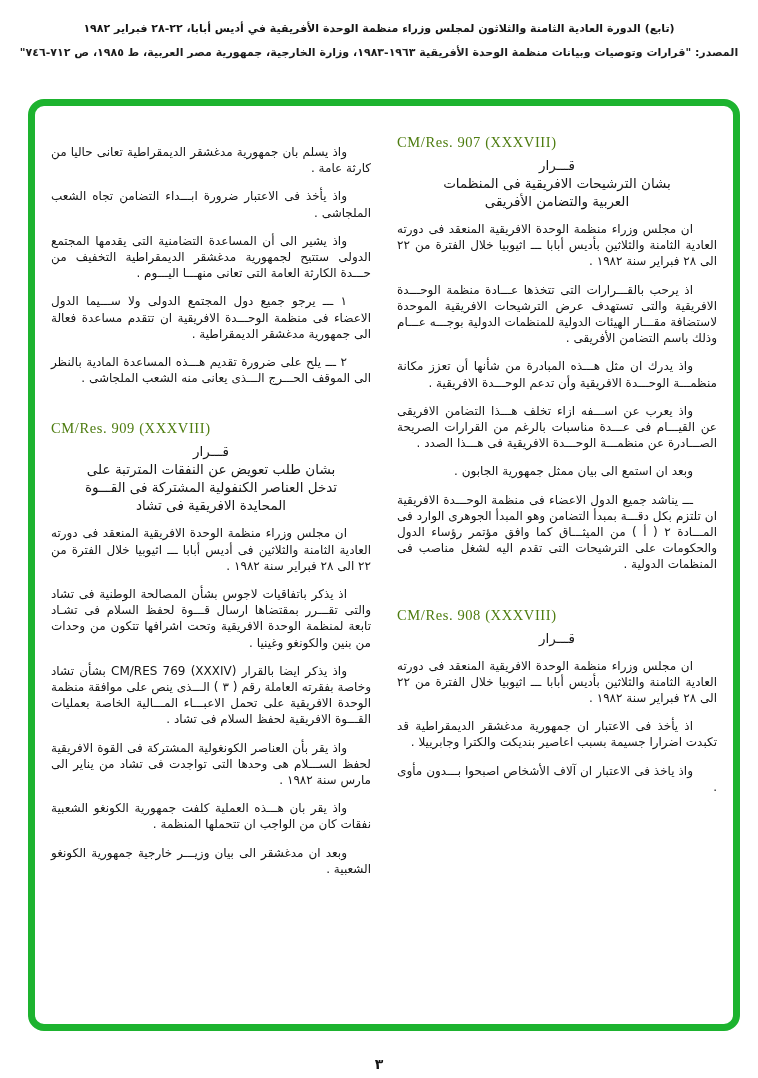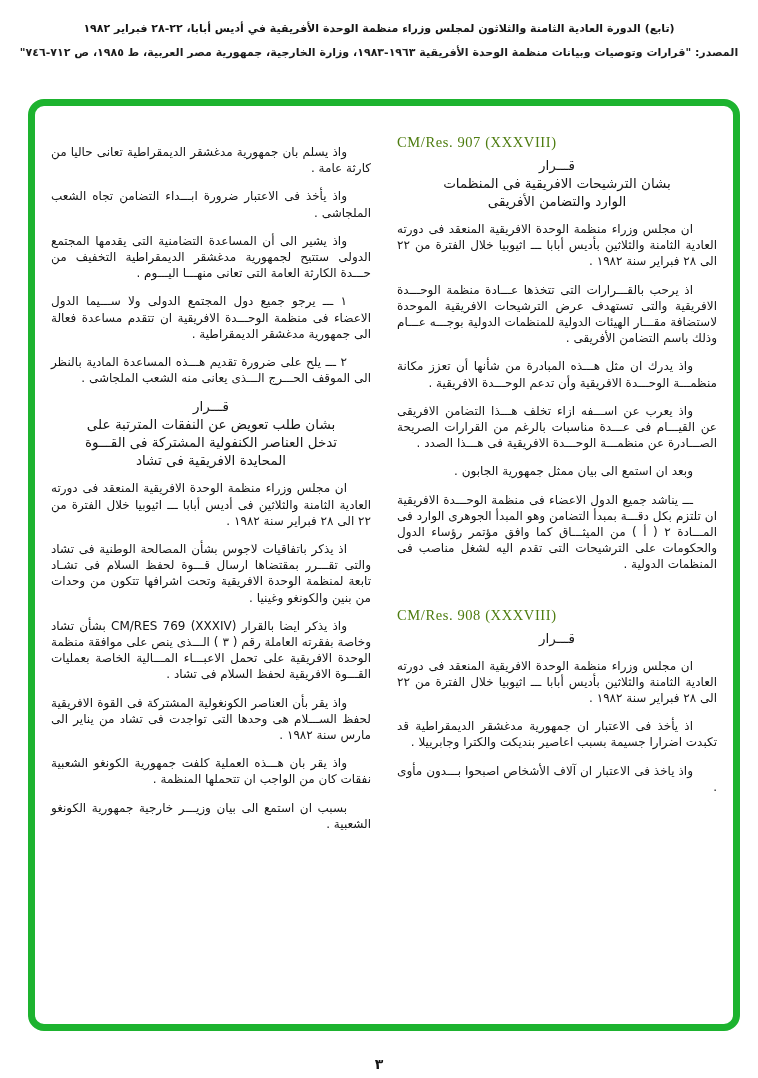--- a/index.html
+++ b/index.html
@@ -87,45 +87,46 @@
 <header class="page-header">
   <div class="header-line1">(تابع) الدورة العادية الثامنة والثلاثون لمجلس وزراء منظمة الوحدة الأفريقية في أديس أبابا، ٢٢-٢٨ فبراير ١٩٨٢</div>
   <div class="header-line2">المصدر: "قرارات وتوصيات وبيانات منظمة الوحدة الأفريقية ١٩٦٣-١٩٨٣، وزارة الخارجية، جمهورية مصر العربية، ط ١٩٨٥، ص ٧١٢-٧٤٦"</div>
 </header>
 
 <div class="content-frame" style="border-color: rgb(29, 179, 47);">
   <div class="column" id="col-right">
       <div class="block-code">CM/Res. 907 (XXXVIII)</div>
       <div class="block-heading">قـــرار</div>
       <div class="block-heading">بشان الترشيحات الافريقية فى المنظمات</div>
-      <div class="block-heading">الوارد والتضامن الأفريقى</div>
+      <div class="block-heading">العربية والتضامن الأفريقى</div>
       <div class="block-para">ان مجلس وزراء منظمة الوحدة الافريقية المنعقد فى دورته العادية الثامنة والثلاثين بأديس أبابا ـــ اثيوبيا خلال الفترة من ٢٢ الى ٢٨ فبراير سنة ١٩٨٢ .</div>
       <div class="block-para">اذ يرحب بالقـــرارات التى تتخذها عـــادة منظمة الوحـــدة الافريقية والتى تستهدف عرض الترشيحات الافريقية الموحدة لاستضافة مقـــار الهيئات الدولية للمنظمات الدولية بوجـــه عـــام وذلك باسم التضامن الأفريقى .</div>
       <div class="block-para">واذ يدرك ان مثل هـــذه المبادرة من شأنها أن تعزز مكانة منظمـــة الوحـــدة الافريقية وأن تدعم الوحـــدة الافريقية .</div>
       <div class="block-para">واذ يعرب عن اســـفه ازاء تخلف هـــذا التضامن الافريقى عن القيـــام فى عـــدة مناسبات بالرغم من القرارات الصريحة الصـــادرة عن منظمـــة الوحـــدة الافريقية فى هـــذا الصدد .</div>
       <div class="block-para">وبعد ان استمع الى بيان ممثل جمهورية الجابون .</div>
       <div class="block-para">ـــ يناشد جميع الدول الاعضاء فى منظمة الوحـــدة الافريقية ان تلتزم بكل دقـــة بمبدأ التضامن وهو المبدأ الجوهرى الوارد فى المـــادة ٢ ( أ ) من الميثـــاق كما وافق مؤتمر رؤساء الدول والحكومات على الترشيحات التى تقدم اليه لشغل مناصب فى المنظمات الدولية .</div>
       <div class="block-code">CM/Res. 908 (XXXVIII)</div>
       <div class="block-heading">قـــرار</div>
       <div class="block-para">ان مجلس وزراء منظمة الوحدة الافريقية المنعقد فى دورته العادية الثامنة والثلاثين بأديس أبابا ـــ اثيوبيا خلال الفترة من ٢٢ الى ٢٨ فبراير سنة ١٩٨٢ .</div>
       <div class="block-para">اذ يأخذ فى الاعتبار ان جمهورية مدغشقر الديمقراطية قد تكبدت اضرارا جسيمة بسبب اعاصير بنديكت والكترا وجابرييلا .</div>
       <div class="block-para">واذ ياخذ فى الاعتبار ان آلاف الأشخاص اصبحوا بـــدون مأوى .</div>
     </div>
   <div class="column" id="col-left">
       <div class="block-para">واذ يسلم بان جمهورية مدغشقر الديمقراطية تعانى حاليا من كارثة عامة .</div>
       <div class="block-para">واذ يأخذ فى الاعتبار ضرورة ابـــداء التضامن تجاه الشعب الملجاشى .</div>
       <div class="block-para">واذ يشير الى أن المساعدة التضامنية التى يقدمها المجتمع الدولى ستتيح لجمهورية مدغشقر الديمقراطية التخفيف من حـــدة الكارثة العامة التى تعانى منهـــا اليـــوم .</div>
       <div class="block-para">١ ـــ يرجو جميع دول المجتمع الدولى ولا ســـيما الدول الاعضاء فى منظمة الوحـــدة الافريقية ان تتقدم مساعدة فعالة الى جمهورية مدغشقر الديمقراطية .</div>
       <div class="block-para">٢ ـــ يلح على ضرورة تقديم هـــذه المساعدة المادية بالنظر الى الموقف الحـــرج الـــذى يعانى منه الشعب الملجاشى .</div>
+      <div class="block-code">CM/Res. 909 (XXXVIII)</div>
       <div class="block-heading">قـــرار</div>
       <div class="block-heading">بشان طلب تعويض عن النفقات المترتبة على</div>
       <div class="block-heading">تدخل العناصر الكنفولية المشتركة فى القـــوة</div>
       <div class="block-heading">المحايدة الافريقية فى تشاد</div>
       <div class="block-para">ان مجلس وزراء منظمة الوحدة الافريقية المنعقد فى دورته العادية الثامنة والثلاثين فى أديس أبابا ـــ اثيوبيا خلال الفترة من ٢٢ الى ٢٨ فبراير سنة ١٩٨٢ .</div>
       <div class="block-para">اذ يذكر باتفاقيات لاجوس بشأن المصالحة الوطنية فى تشاد والتى تقـــرر بمقتضاها ارسال قـــوة لحفظ السلام فى تشـاد تابعة لمنظمة الوحدة الافريقية وتحت اشرافها تتكون من وحدات من بنين والكونغو وغينيا .</div>
       <div class="block-para">واذ يذكر ايضا بالقرار CM/RES 769 (XXXIV) بشأن تشاد وخاصة بفقرته العاملة رقم ( ٣ ) الـــذى ينص على موافقة منظمة الوحدة الافريقية على تحمل الاعبـــاء المـــالية الخاصة بعمليات القـــوة الافريقية لحفظ السلام فى تشاد .</div>
       <div class="block-para">واذ يقر بأن العناصر الكونغولية المشتركة فى القوة الافريقية لحفظ الســـلام هى وحدها التى تواجدت فى تشاد من يناير الى مارس سنة ١٩٨٢ .</div>
       <div class="block-para">واذ يقر بان هـــذه العملية كلفت جمهورية الكونغو الشعبية نفقات كان من الواجب ان تتحملها المنظمة .</div>
-      <div class="block-para">بسبب ان استمع الى بيان وزيـــر خارجية جمهورية الكونغو الشعبية .</div>
+      <div class="block-para">وبعد ان مدغشقر الى بيان وزيـــر خارجية جمهورية الكونغو الشعبية .</div>
     </div>
 </div>
 
 <div class="page-number">٣</div>
 
 </body></html>

